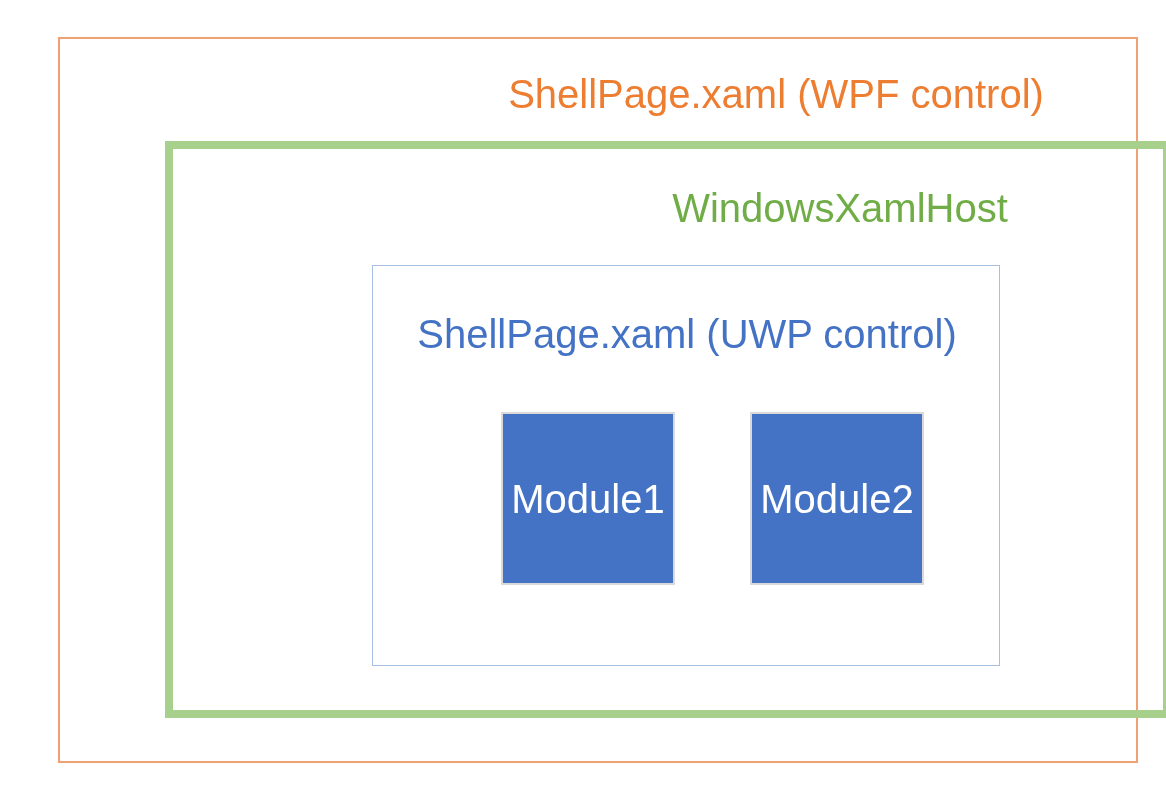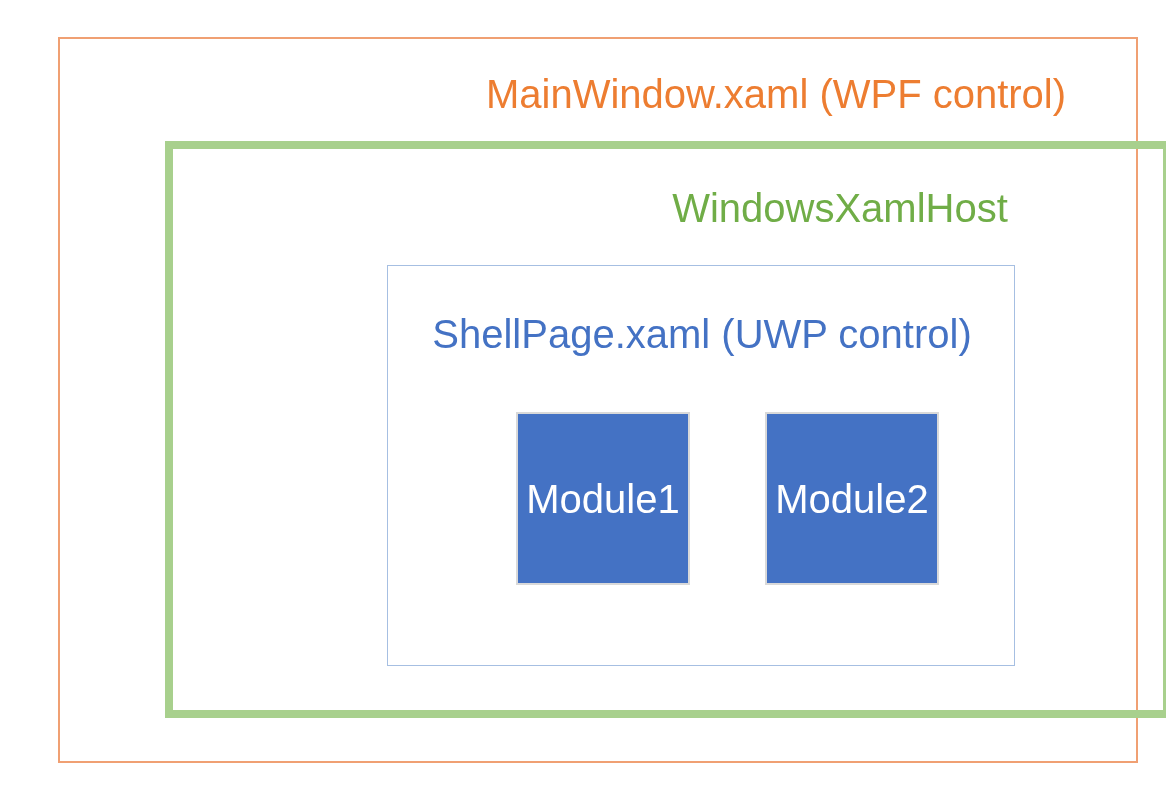--- a/index.html
+++ b/index.html
@@ -25,21 +25,21 @@
     width: 1080px; height: 726px;
     border: 2px solid #F0A073;
   }
   .box-host {
     left: 105px; top: 102px;
     width: 1006px; height: 577px;
     border: 8px solid #c4b5fd;
     text-decoration: underline;
   }
   .box-shell {
-    left: 214px; top: 116px;
+    left: 199px; top: 116px;
     width: 628px; height: 401px;
     border: 1.5px solid #A6BFE2;
   }
   .label {
     position: absolute;
     white-space: nowrap;
     font-size: 40px;
     line-height: 48px;
     transform: translateX(-50%);
   }
@@ -63,21 +63,21 @@
   .module-1 { left: 128px; }
   .module-2 { left: 377px; }
 </style>
 </head>
 <body>
 
 <div class="canvas" style="background-color: rgb(255, 255, 255);">
 
   <div class="box box-outer" style="border-color: rgb(240, 160, 115);">
 
-    <div class="label label-outer" style="color: rgb(237, 125, 49);">MainWindow.xaml (WPF control)</div>
+    <div class="label label-outer" style="color: rgb(237, 125, 49);">ShellPage.xaml (WPF control)</div>
 
     <div class="box box-host" style="border-color: rgb(168, 208, 141);">
 
       <div class="label label-host" style="color: rgb(112, 173, 71);">WindowsXamlHost</div>
 
       <div class="box box-shell" style="border-color: rgb(166, 191, 226);">
 
         <div class="label label-shell" style="color: rgb(68, 114, 196);">ShellPage.xaml (UWP control)</div>
 
         <div class="module module-1" style="background-color: rgb(68, 114, 196); border-color: rgb(217, 217, 217); color: rgb(255, 255, 255);">

